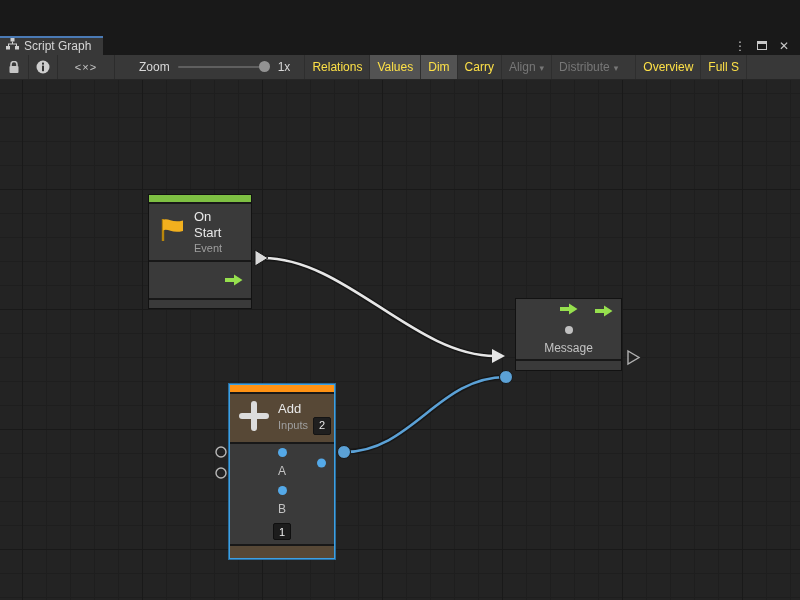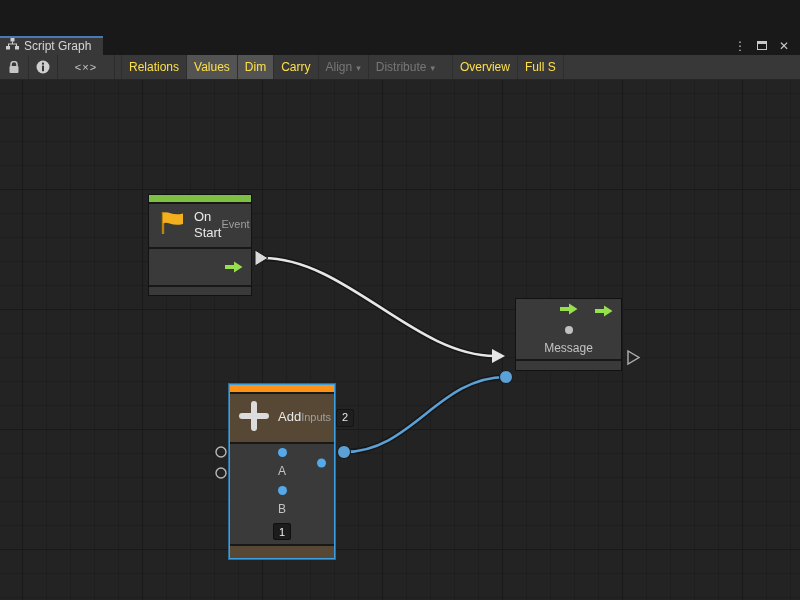--- a/index.html
+++ b/index.html
@@ -51,21 +51,21 @@
     background-position: 22px 0, 0 109px, 22px 0, 0 13px; }
   .wires { position:absolute; top:0; left:0; width:800px; height:556px; pointer-events:none; }
 
   
   .node { position:absolute; background:#181818; border:1px solid #121212; display:flex;
           flex-direction:column; gap:2px; }
   .node.selected { border:1px solid #3da0e3; box-shadow:0 0 0 1px #2a6e9e; }
   .colorbar { height:7px; }
   .nheader { background:#3a3a3a; display:flex; align-items:center; gap:9px; padding:5px 10px 5px 9px; }
   .nheader.tinted { background:#574836; }
-  .titles { display:flex; flex-direction:row; line-height:1.25; }
+  .titles { display:flex; flex-direction:column; line-height:1.25; }
   .ntitle { color:#e9e9e9; font-size:13px; }
   .nsub { color:#9f9f9f; font-size:11px; display:flex; align-items:center; gap:5px; }
   .nsuper { color:#9f9f9f; font-size:10px; }
   .nbody { background:#3a3a3a; display:flex; flex-direction:column; justify-content:center; }
   .nfooter { background:#3a3a3a; }
   .nfooter.tinted { background:#574836; }
   .port-row { position:relative; display:flex; align-items:center; gap:7px; padding:4px 9px;
               color:#c3c3c3; font-size:12px; min-height:21px;flex-direction:column; }
   .dot-blue { width:9px; height:9px; border-radius:50%; background:#54a9e8; flex:0 0 auto; }
   .dot-gray { width:8px; height:8px; border-radius:50%; background:#c0c0c0; flex:0 0 auto; }
@@ -117,20 +117,27 @@
     <div class="tool-icon-btn">
       <svg width="14" height="14" viewBox="0 0 14 14">
           <circle cx="7" cy="7" r="6.5" fill="#cfcfcf"></circle>
           <rect x="6" y="2.6" width="2" height="2" fill="#333"></rect>
           <rect x="6" y="5.6" width="2" height="5.6" fill="#333"></rect>
         </svg>
     </div>
     <div class="sep"></div>
     <div class="tool-icon-btn" style="width:56px; color:#c8c8c8; font-size:11px; letter-spacing:1px;">&lt;×&gt;</div>
     <div class="sep"></div>
+    <div class="zoom-group">
+      <span>Zoom</span>
+      <span class="zoom-track">
+        <span class="zoom-handle"></span>
+      </span>
+      <span>1x</span>
+    </div>
     <div class="tbtn-group">
       <div class="tbtn">
           <span>Relations</span>
         </div>
       <div class="tbtn on">
           <span>Values</span>
         </div>
       <div class="tbtn on">
           <span>Dim</span>
         </div>

